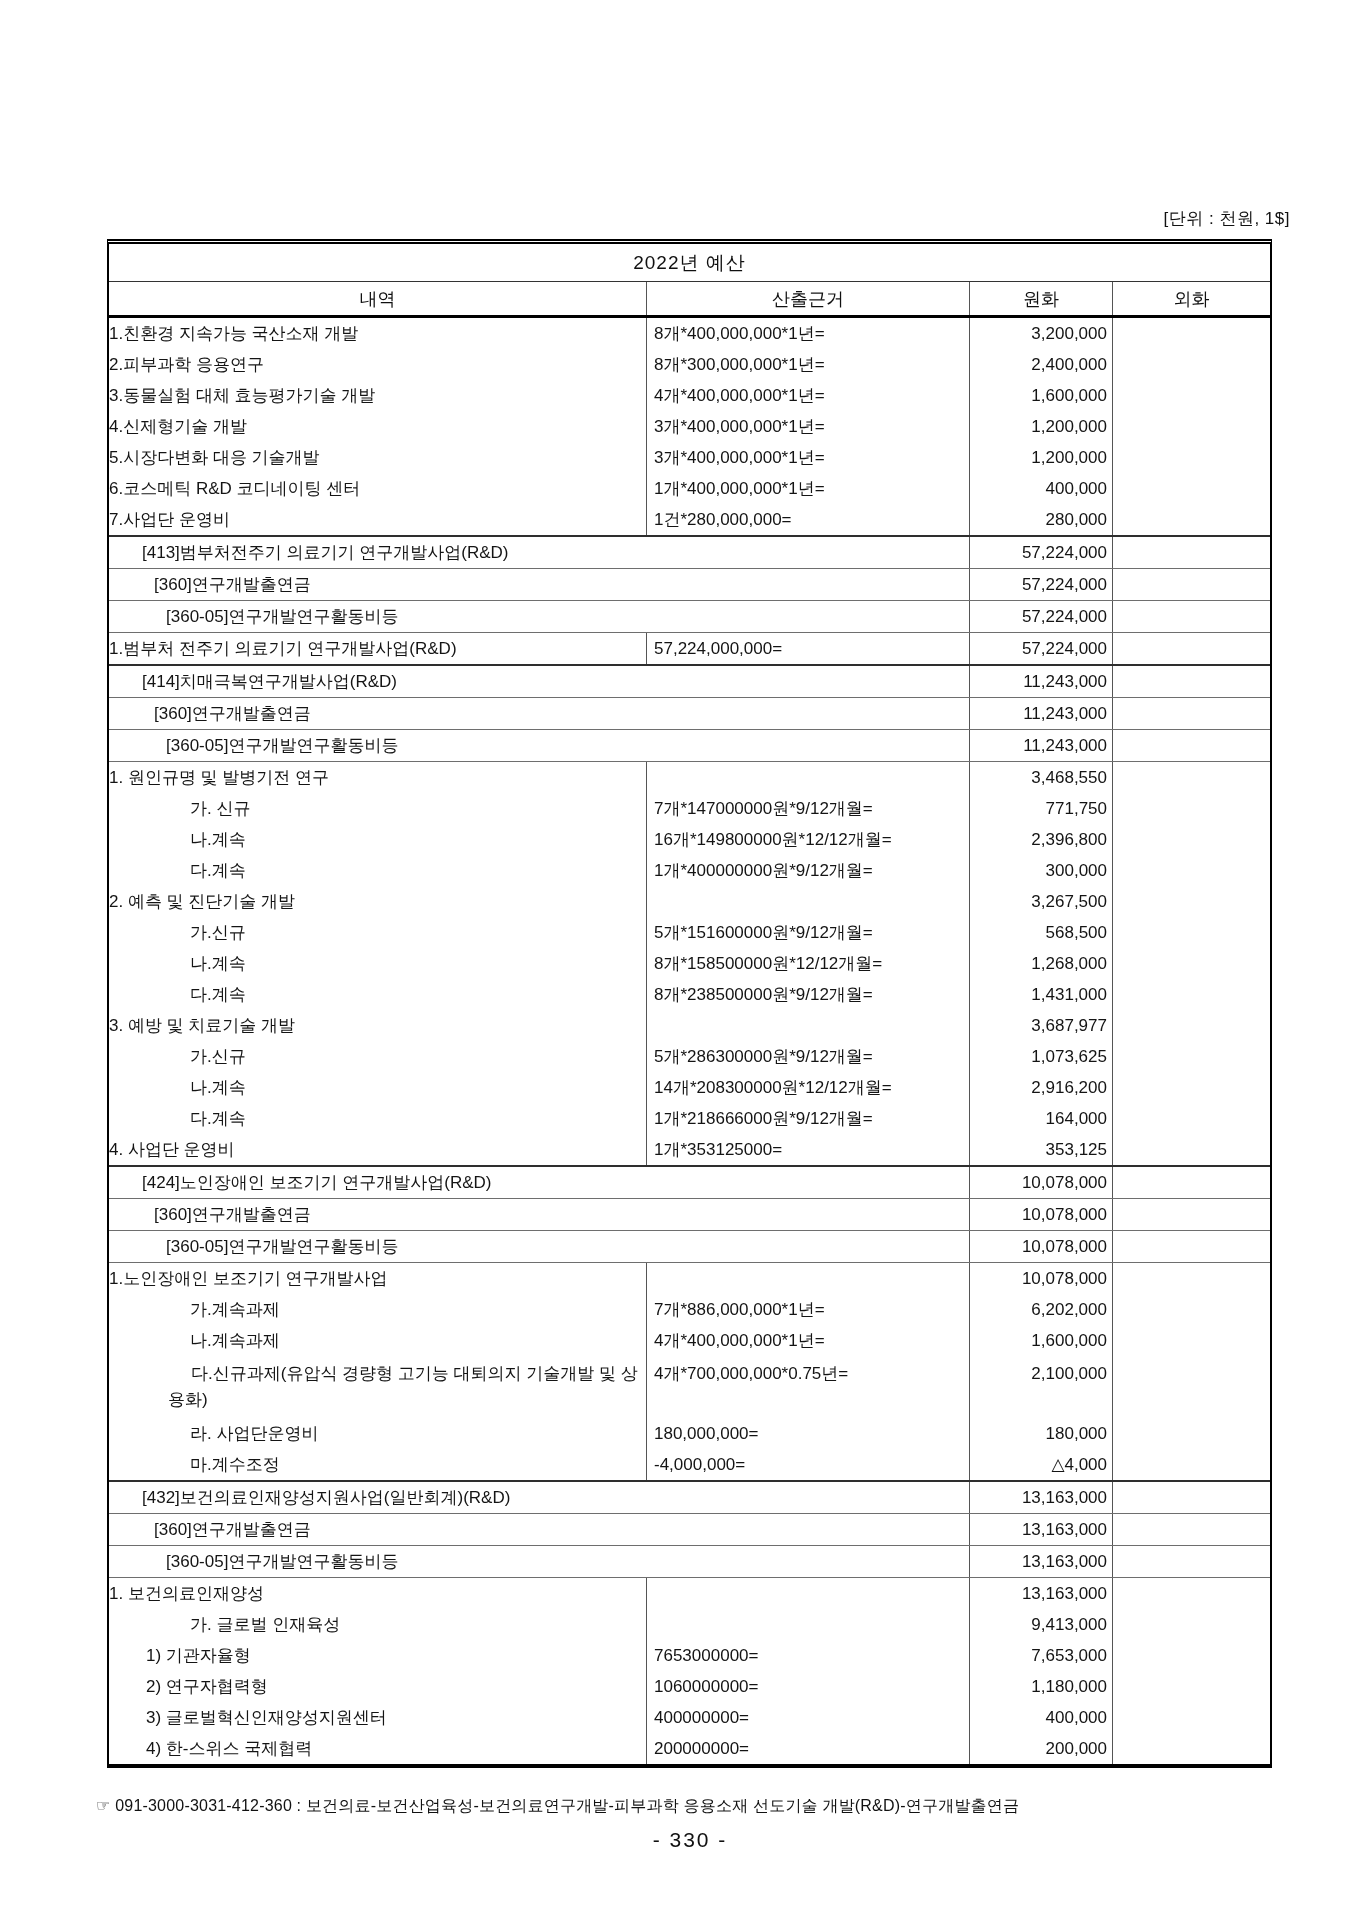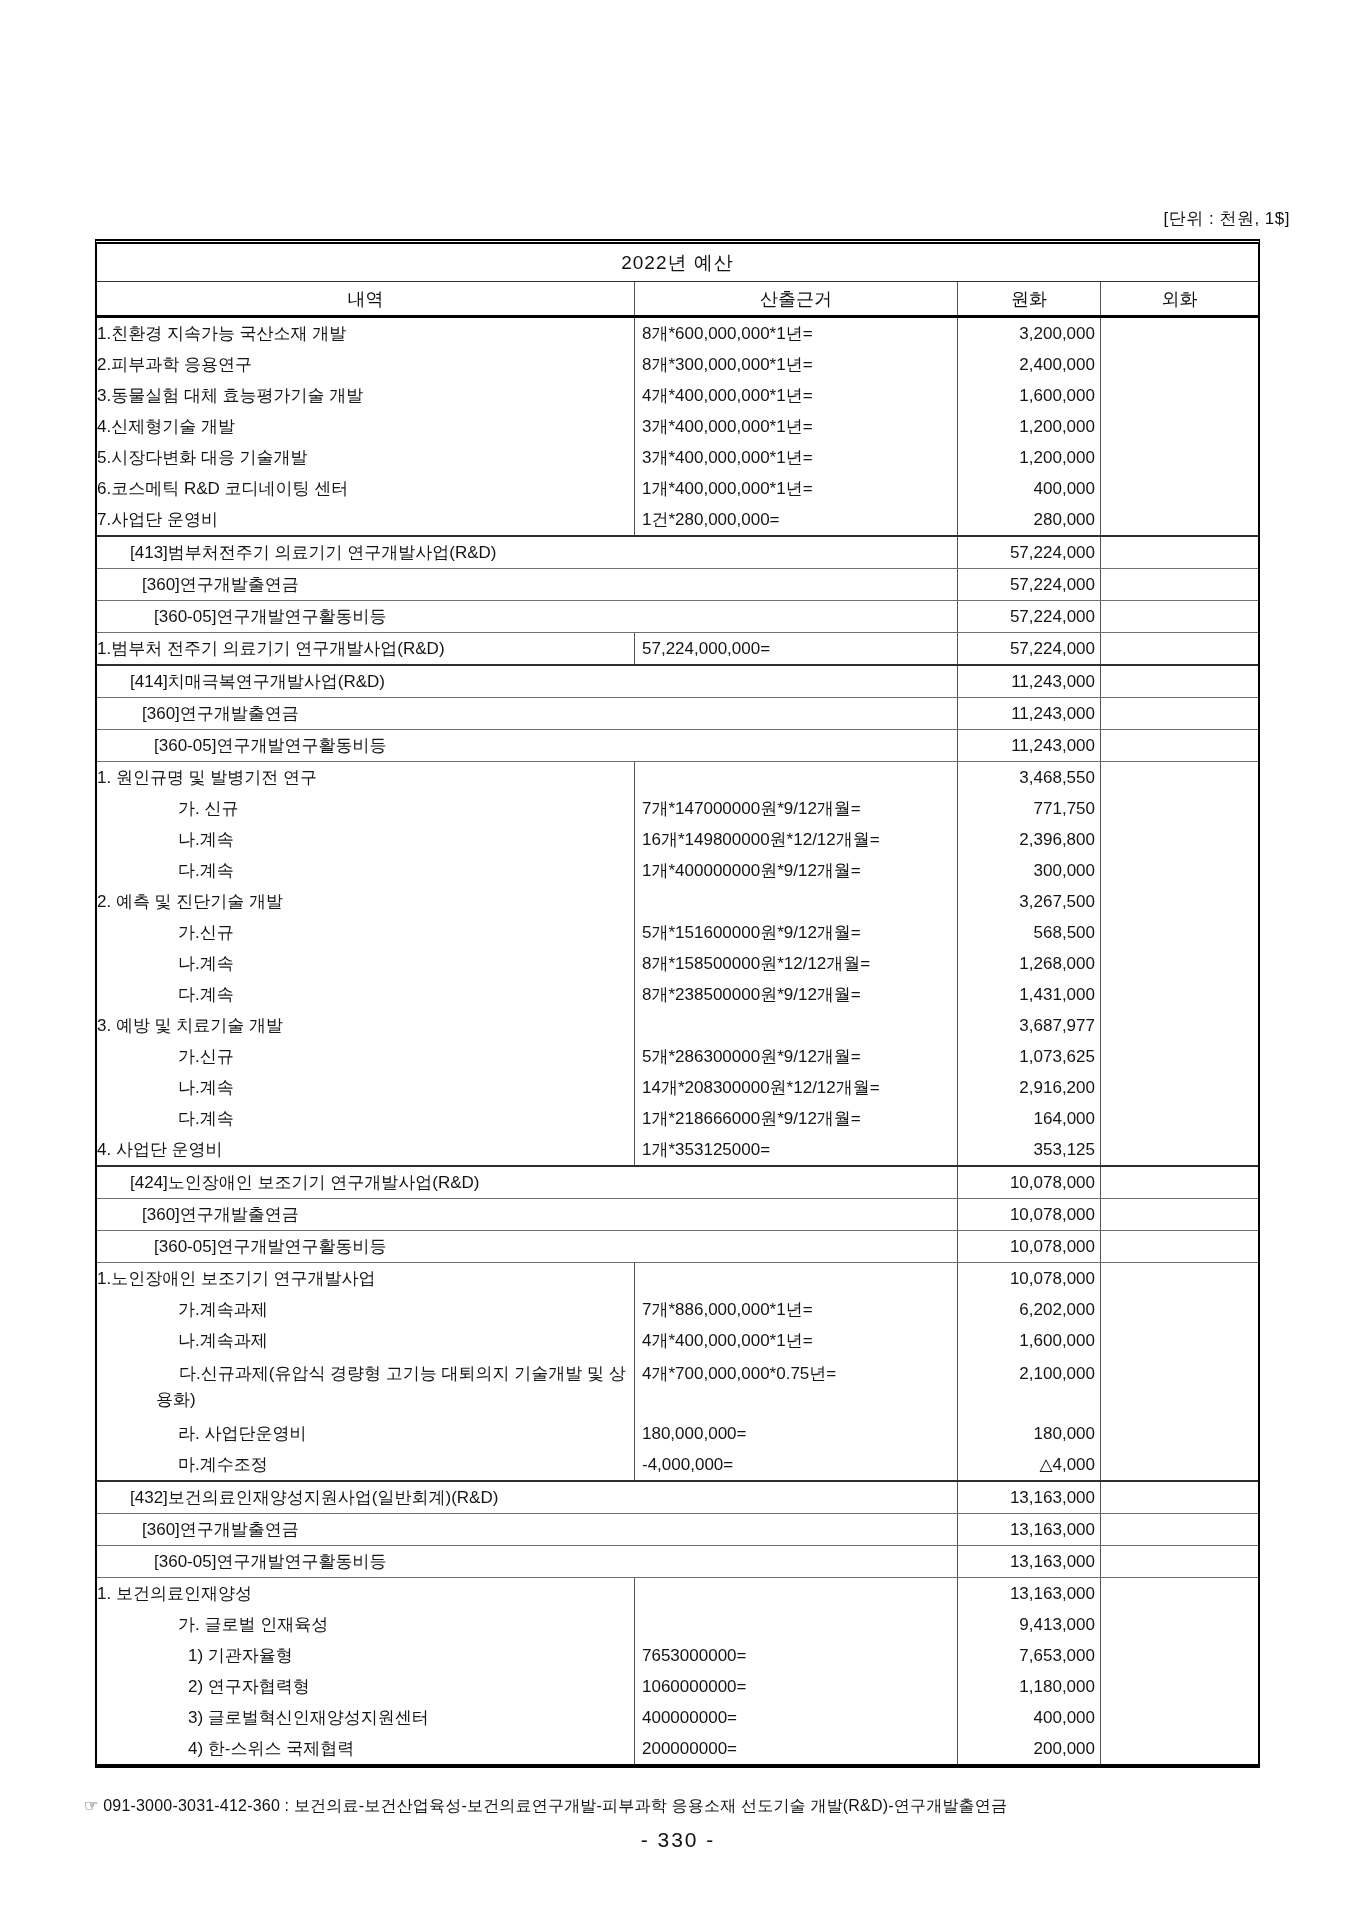--- a/index.html
+++ b/index.html
@@ -2,21 +2,21 @@
 <html><head>
 <meta charset="utf-8">
 <style>
   html,body{margin:0;padding:0;background:#ffffff;}
   body{
     width:1356px;height:1920px;position:relative;
     font-family:"Liberation Sans","DejaVu Sans",sans-serif;
     color:#141414;
     -webkit-font-smoothing:antialiased;
   }
-  .page{position:absolute;inset:0;background:#fff;}
+  .page{position:absolute;inset:0;background:#fff;margin-left:12px;}
 
   .unit-label{
     position:absolute;top:207px;right:66px;
     font-size:17px;letter-spacing:.5px;color:#111;
   }
 
   .budget-table{
     position:absolute;left:95px;top:239px;width:1165px;
     box-sizing:border-box;
     border-left:2px solid #000;border-right:2px solid #000;
@@ -55,21 +55,21 @@
   .c-fx{flex:1;}
   .c-merged{width:861px;border-right:1px solid #555;}
 
   .ln{
     height:31px;line-height:31px;font-size:17px;
     white-space:nowrap;overflow:visible;color:#141414;
   }
   .ln.tall{height:62px;line-height:26px;padding-top:5px;box-sizing:border-box;white-space:normal;}
   .lbl.l1{}
   .lbl.l2{padding-left:81px;}
-  .lbl.l3{padding-left:91px;}
+  .lbl.l3{padding-left:37px;}
   .lbl.wrap{padding-left:59px;text-indent:23px;}
   .calc{padding-left:7px;}
   .num{text-align:right;padding-right:5px;}
 
   .c-merged.s1{padding-left:33px;font-size:17px;line-height:31px;height:31px;}
   .c-merged.s2{padding-left:45px;font-size:17px;line-height:31px;height:31px;}
   .c-merged.s3{padding-left:57px;font-size:17px;line-height:31px;height:31px;}
   .c-won.sec{height:31px;}
 
   .footnote{
@@ -102,21 +102,21 @@
           <div class="c-name">
             <div class="ln lbl l1">1.친환경 지속가능 국산소재 개발</div>
             <div class="ln lbl l1">2.피부과학 응용연구</div>
             <div class="ln lbl l1">3.동물실험 대체 효능평가기술 개발</div>
             <div class="ln lbl l1">4.신제형기술 개발</div>
             <div class="ln lbl l1">5.시장다변화 대응 기술개발</div>
             <div class="ln lbl l1">6.코스메틱 R&amp;D 코디네이팅 센터</div>
             <div class="ln lbl l1">7.사업단 운영비</div>
           </div>
           <div class="c-calc">
-            <div class="ln calc">8개*600,000,000*1년=</div>
+            <div class="ln calc">8개*400,000,000*1년=</div>
             <div class="ln calc">8개*300,000,000*1년=</div>
             <div class="ln calc">4개*400,000,000*1년=</div>
             <div class="ln calc">3개*400,000,000*1년=</div>
             <div class="ln calc">3개*400,000,000*1년=</div>
             <div class="ln calc">1개*400,000,000*1년=</div>
             <div class="ln calc">1건*280,000,000=</div>
           </div>
           <div class="c-won">
             <div class="ln num">3,200,000</div>
             <div class="ln num">2,400,000</div>

